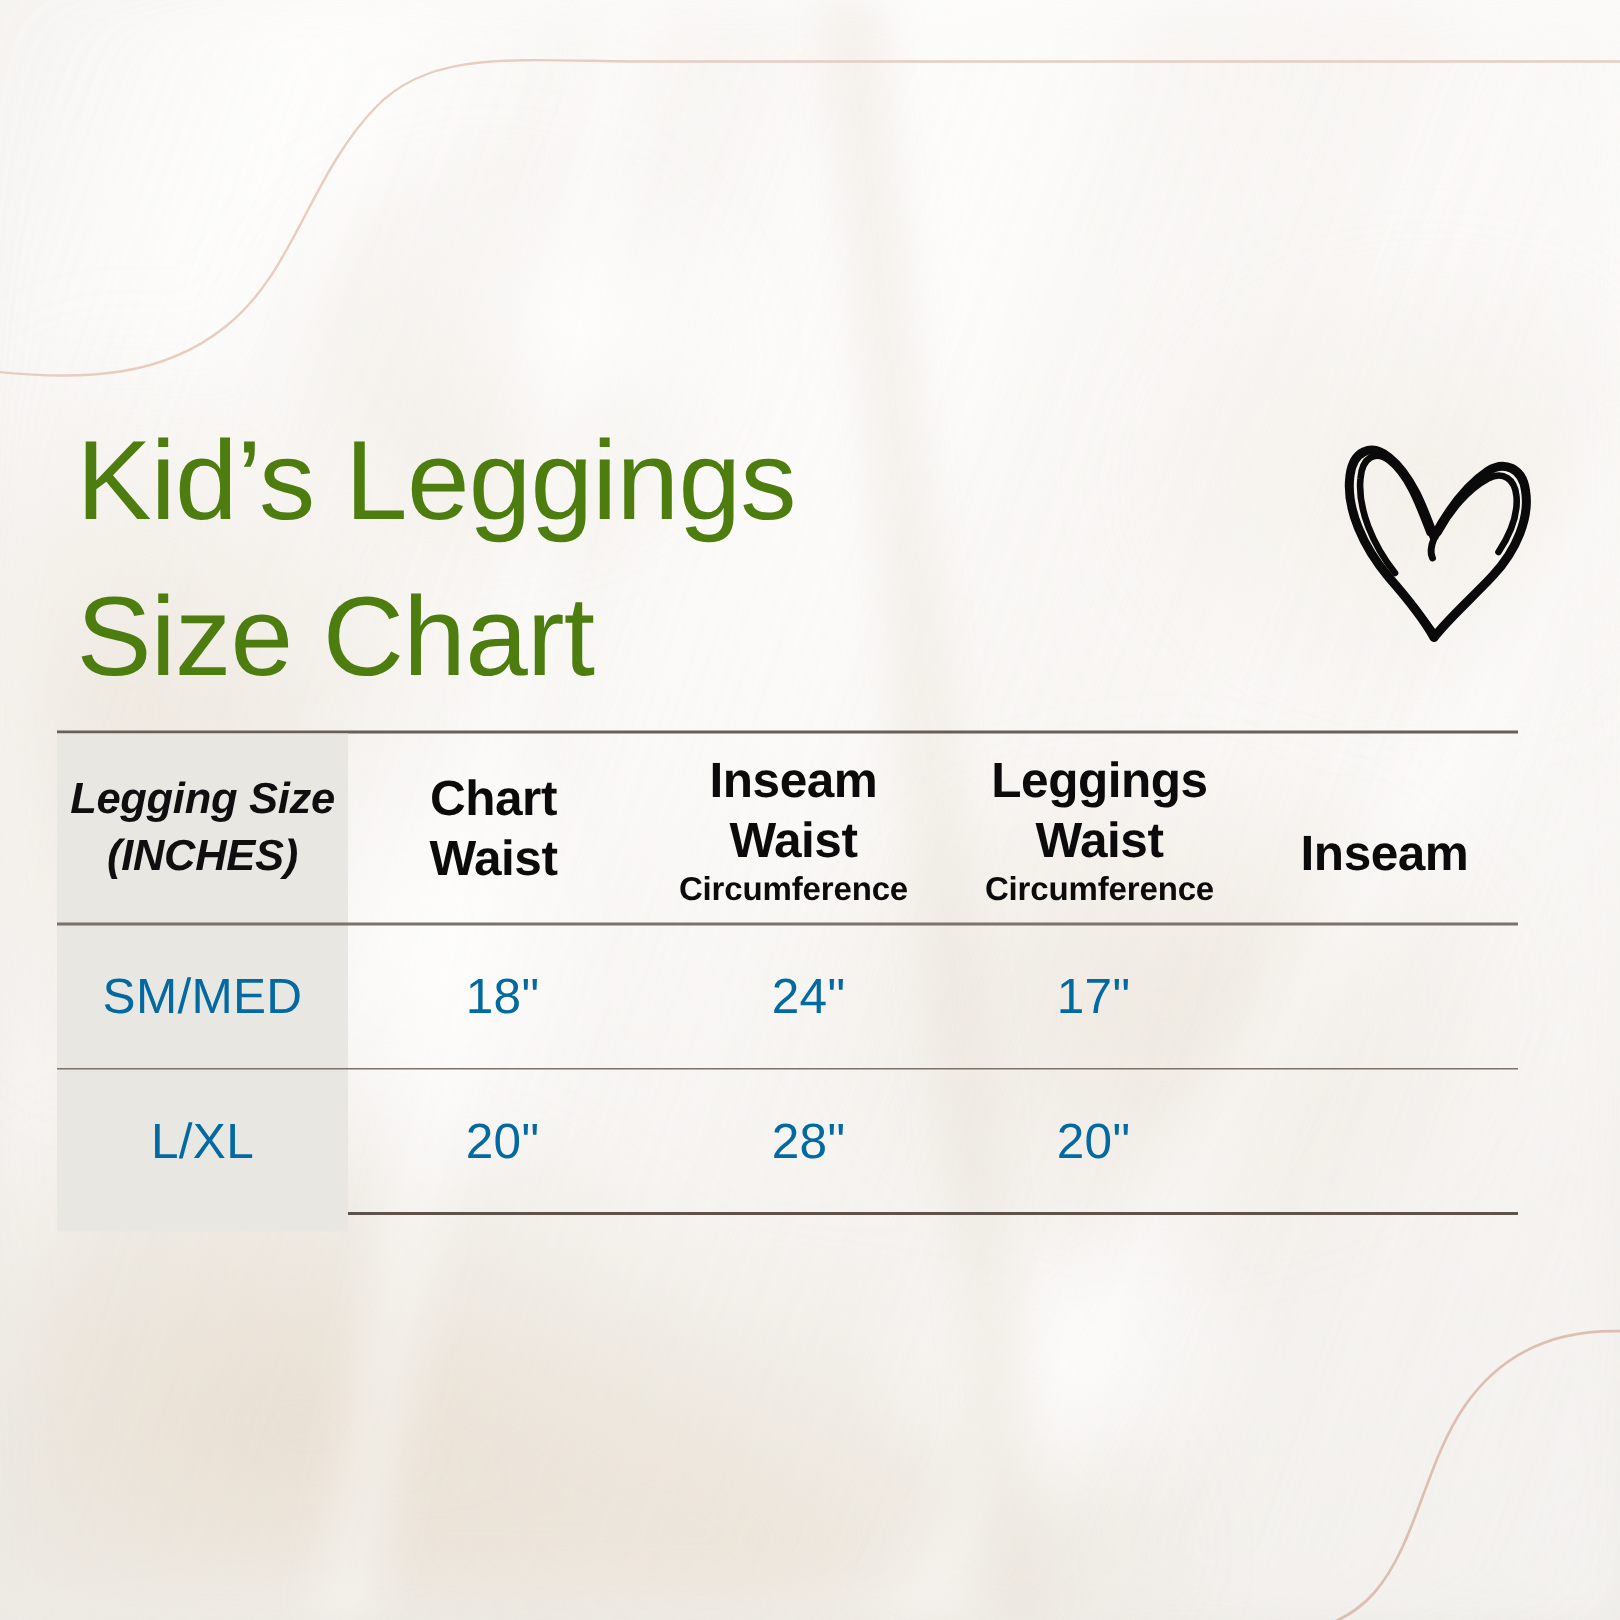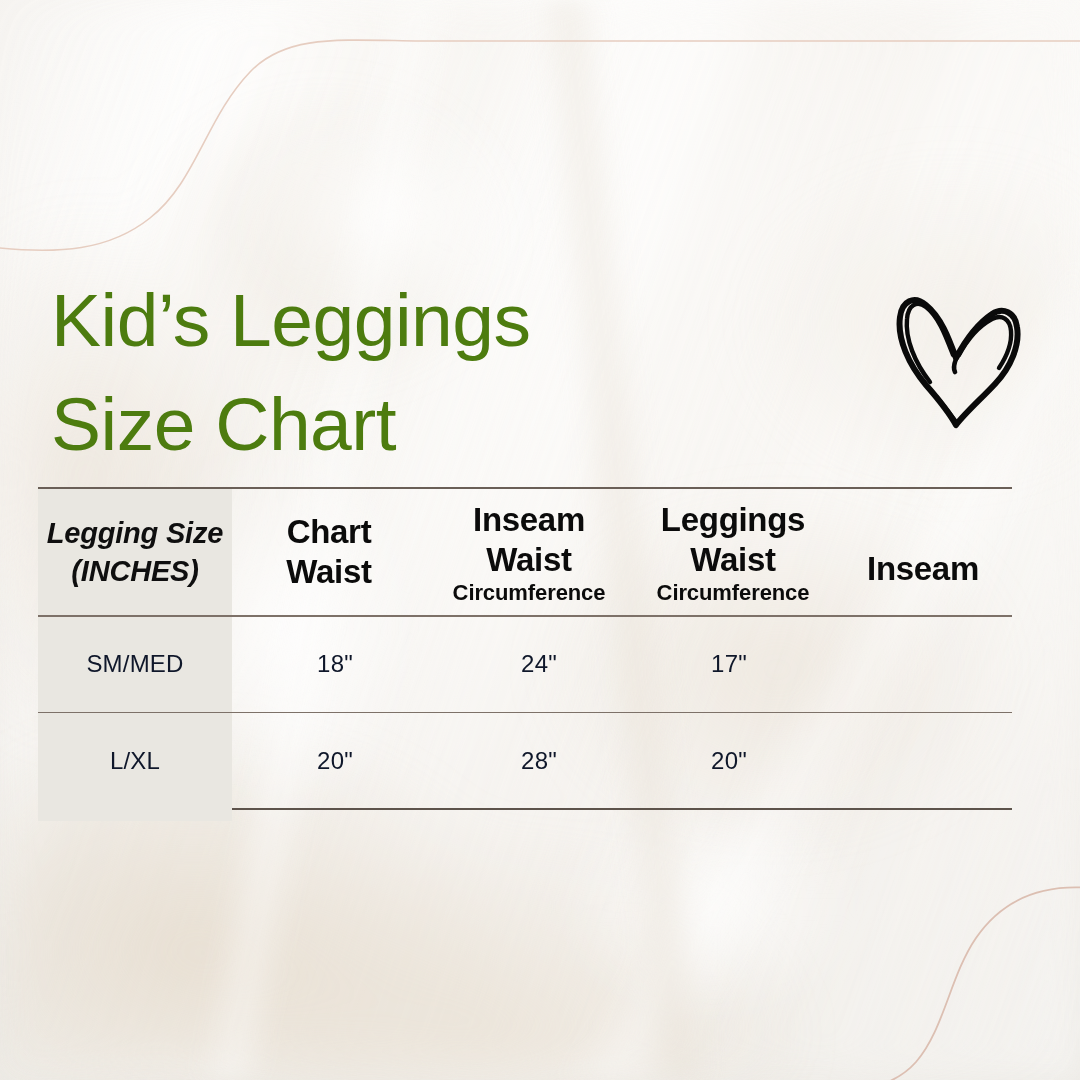--- a/index.html
+++ b/index.html
@@ -211,23 +211,23 @@
     line-height: 40px;
     color: #0b0b0b;
     letter-spacing: -0.3px;
     align-self: flex-end;
     padding-bottom: 26px;
   }
   .cell.inseam-cell { align-items: flex-end; }
 
   .d-cell {
     font-weight: 400;
-    font-size: 24px;
+    font-size: 33px;
     line-height: 38px;
-    color: #0f172a;
+    color: #0369a1;
     letter-spacing: 0.2px;
   }
 </style>
 </head>
 <body>
 
 <div class="canvas">
 
   <div class="bg-layer bg-base"></div>
   <div class="bg-layer bg-sheen-a"></div>

